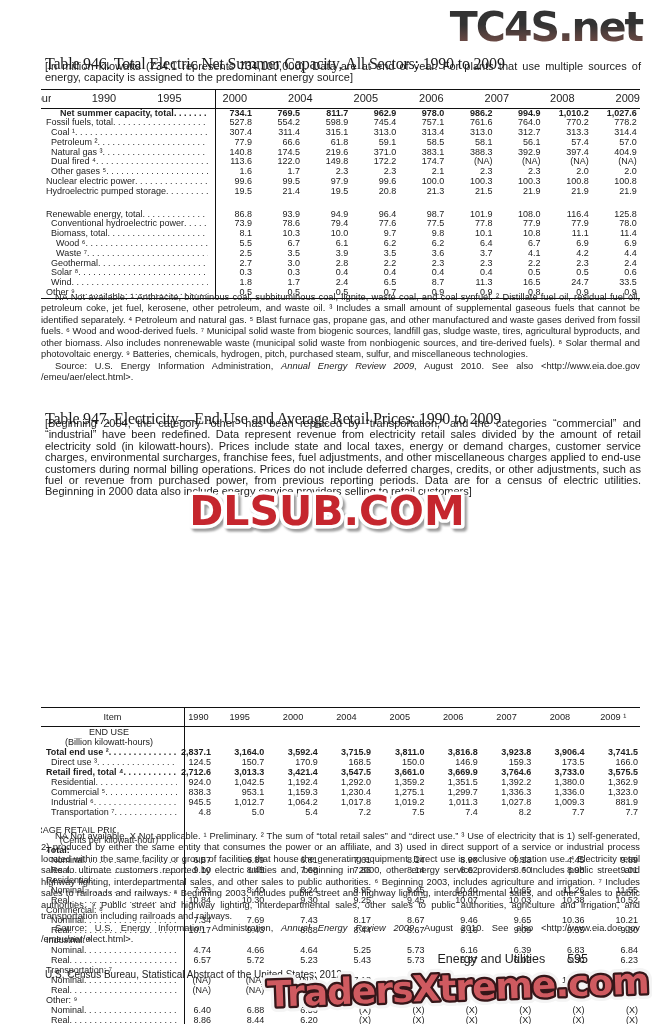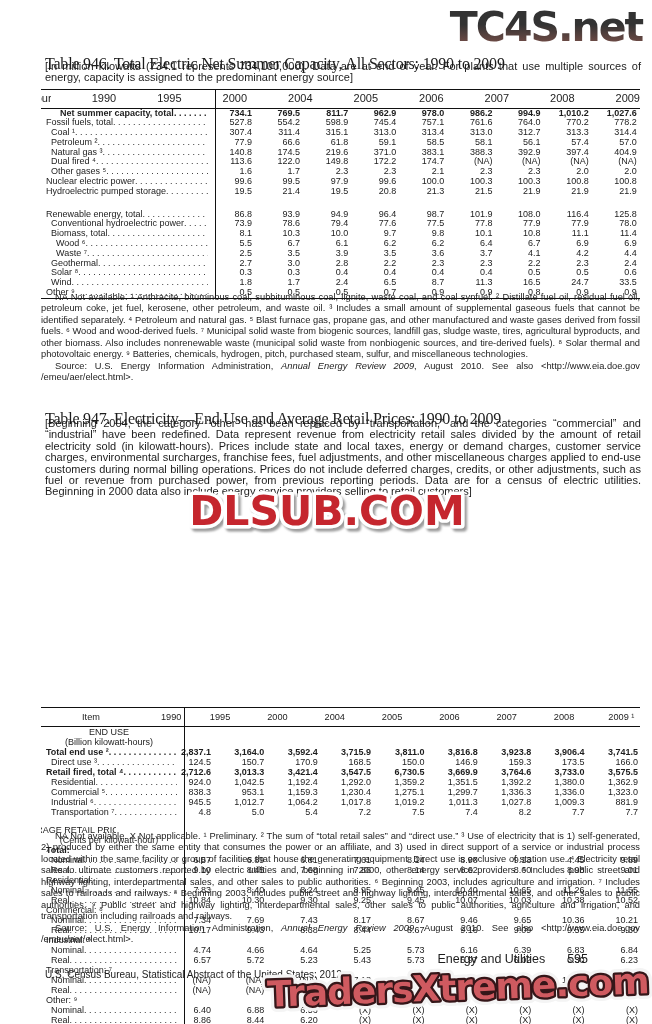--- a/index.html
+++ b/index.html
@@ -34,21 +34,21 @@
   .t946{font-size:9px;}
   .t946 .hrow{height:17.5px;line-height:17.5px;font-size:11px;gap:41px;}
   .t946 .row{height:9.8px;line-height:9.8px;}
   .t946 .lbl,.t946 .lblh{width:174px;}
   .t946 .num,.t946 .numh{width:48.1px;}
   .t946 .c1{width:39px;}
   .t946 .vrule{left:174px;}
   .t946 .row.gap{margin-top:13px;}
   
   .t947{font-size:9px;}
-  .t947 .hrow{height:18px;line-height:18px;font-size:9.2px;gap:20px;}
+  .t947 .hrow{height:18px;line-height:18px;font-size:9.2px;}
   .t947 .row{height:10px;line-height:10px;}
   .t947 .lbl,.t947 .lblh{width:143px;}
   .t947 .num,.t947 .numh{width:53.4px;}
   .t947 .c1{width:29px;}
   .t947 .vrule{left:143px;}
   .t947 .row.gap{margin-top:8px;gap:32px;}
   .folio{font-size:12.5px;white-space:nowrap;}
   .folio .num{margin-left:22px;display:inline;}
   .credit{font-size:10px;white-space:nowrap;}
   .wm{pointer-events:none;}
@@ -837,21 +837,21 @@
           <div class="cell num">
             <span>3,013.3</span>
           </div>
           <div class="cell num">
             <span>3,421.4</span>
           </div>
           <div class="cell num">
             <span>3,547.5</span>
           </div>
           <div class="cell num">
-            <span>6,730.5</span>
+            <span>3,661.0</span>
           </div>
           <div class="cell num">
             <span>3,669.9</span>
           </div>
           <div class="cell num">
             <span>3,764.6</span>
           </div>
           <div class="cell num">
             <span>3,733.0</span>
           </div>

